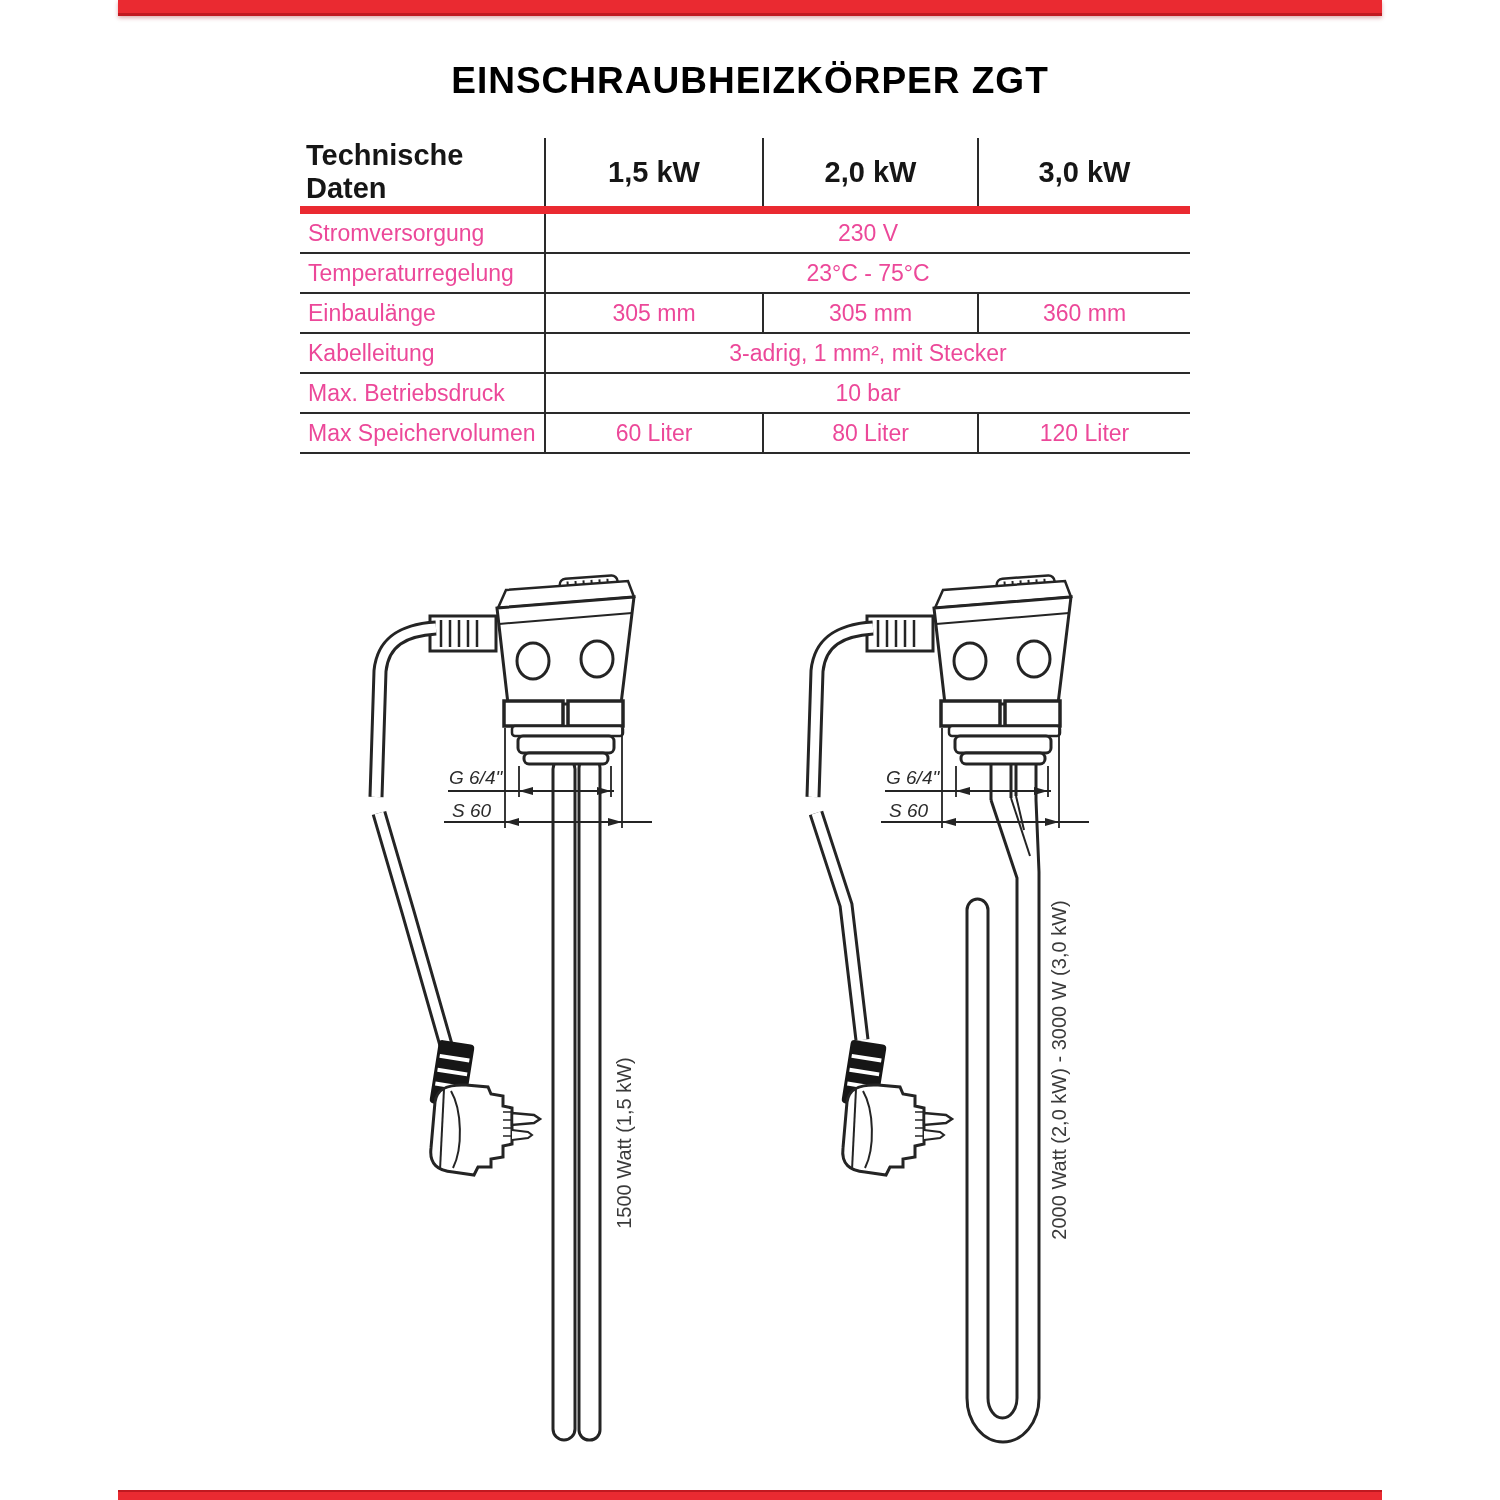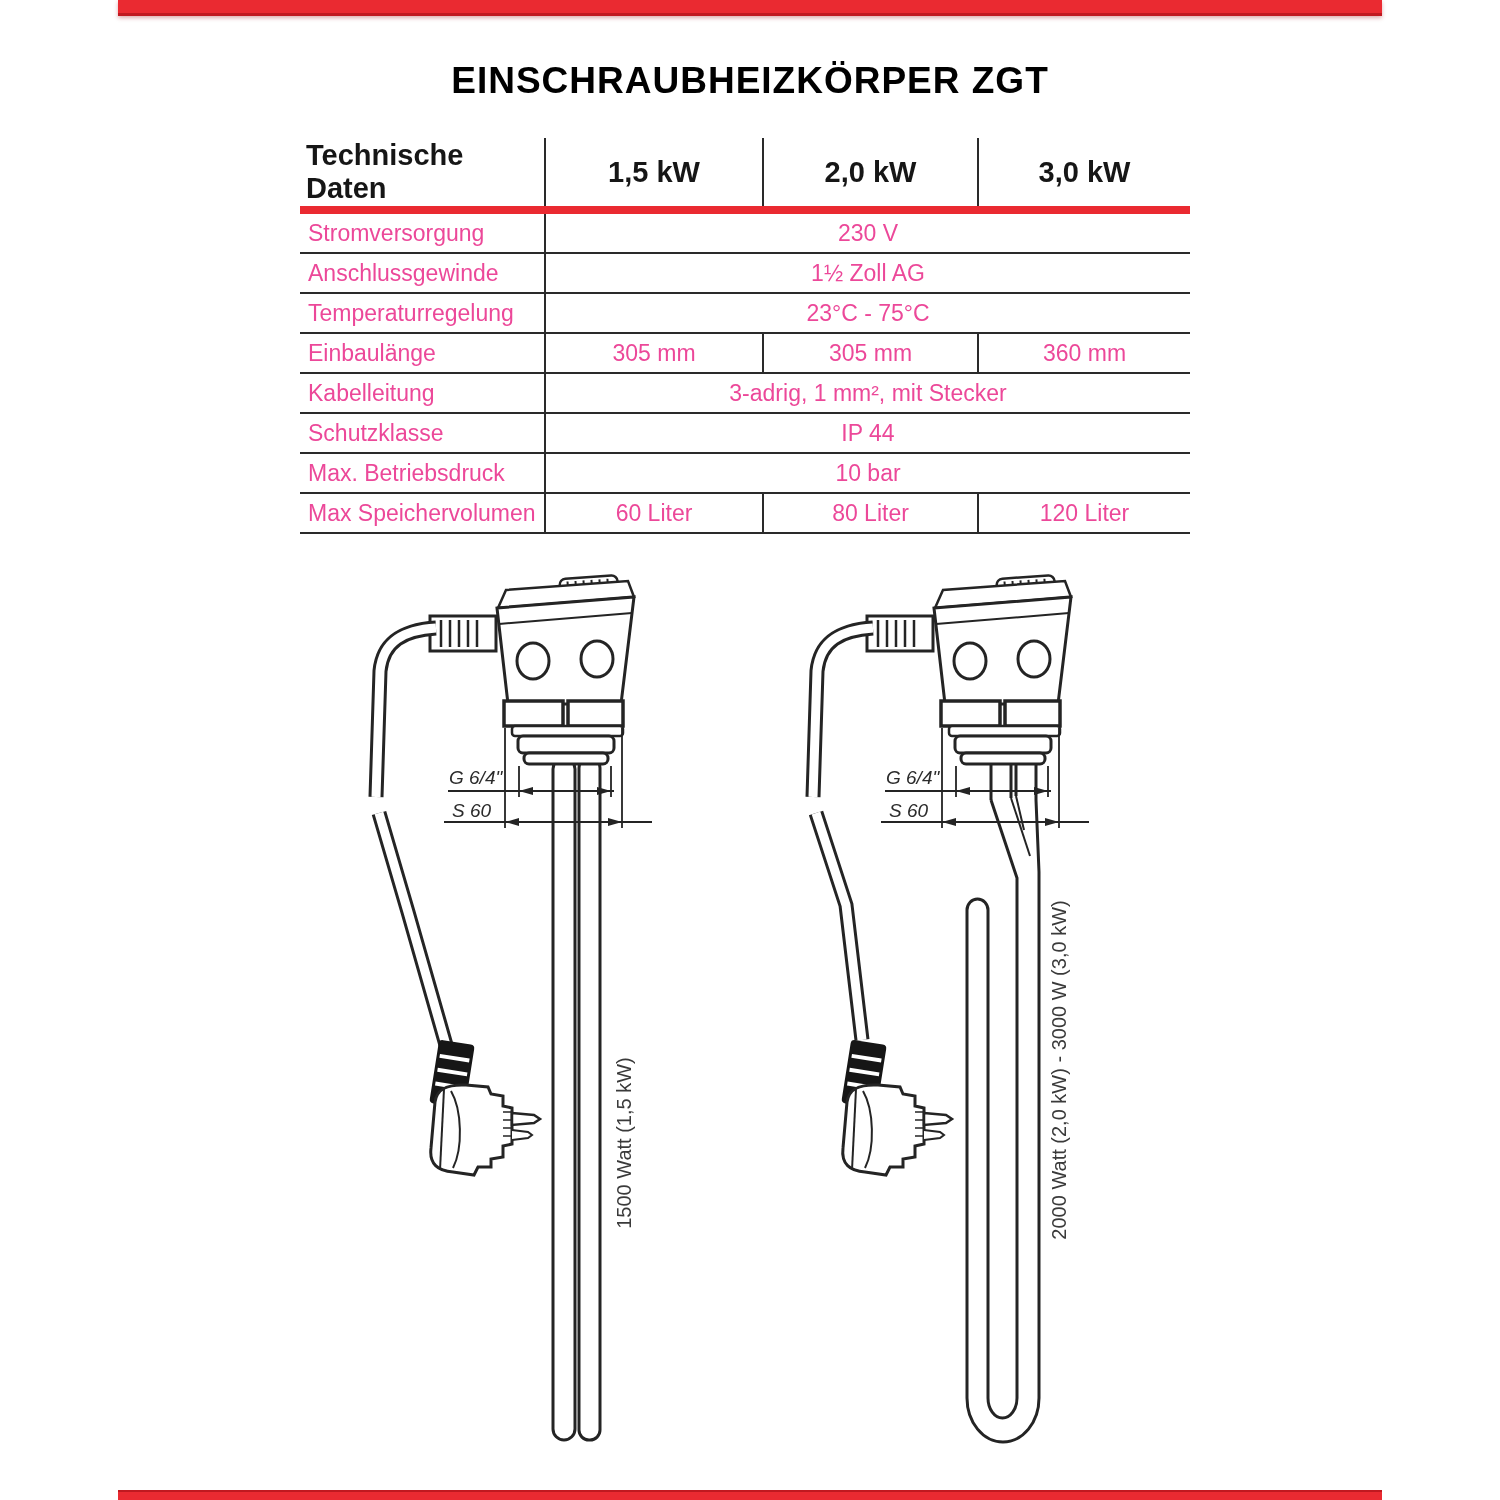--- a/index.html
+++ b/index.html
@@ -48,40 +48,32 @@
         <th>2,0 kW</th>
         <th>3,0 kW</th>
       </tr>
     </thead>
     <tbody>
         <tr>
           <td class="lbl">Stromversorgung</td>
           <td colspan="3">230 V</td>
         </tr>
         <tr>
-          <td class="lbl">Anschlussgewinde</td>
-          <td colspan="3">1½ Zoll AG</td>
-        </tr>
-        <tr>
           <td class="lbl">Temperaturregelung</td>
           <td colspan="3">23°C - 75°C</td>
         </tr>
         <tr>
           <td class="lbl">Einbaulänge</td>
           <td class="cols">305 mm</td>
           <td class="cols">305 mm</td>
           <td class="cols">360 mm</td>
         </tr>
         <tr>
           <td class="lbl">Kabelleitung</td>
           <td colspan="3">3-adrig, 1 mm², mit Stecker</td>
-        </tr>
-        <tr>
-          <td class="lbl">Schutzklasse</td>
-          <td colspan="3">IP 44</td>
         </tr>
         <tr>
           <td class="lbl">Max. Betriebsdruck</td>
           <td colspan="3">10 bar</td>
         </tr>
         <tr>
           <td class="lbl">Max Speichervolumen</td>
           <td class="cols">60 Liter</td>
           <td class="cols">80 Liter</td>
           <td class="cols">120 Liter</td>

